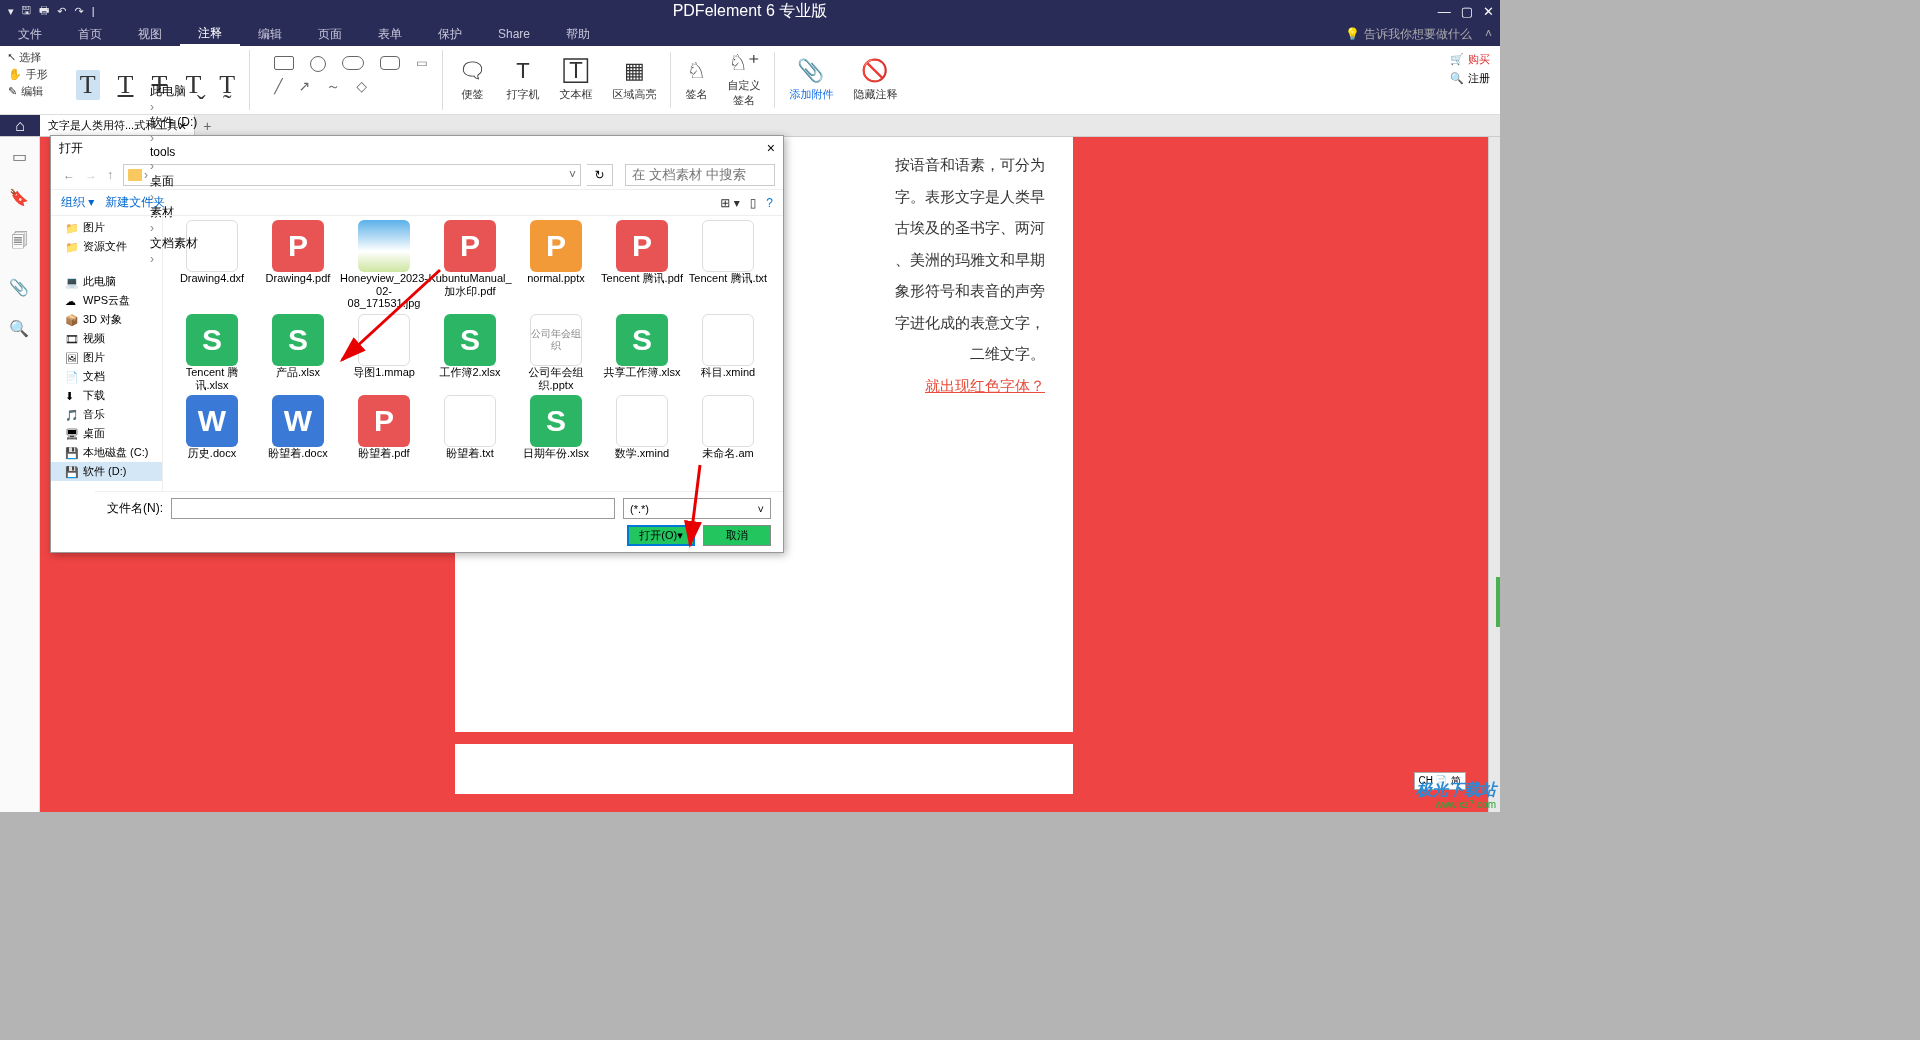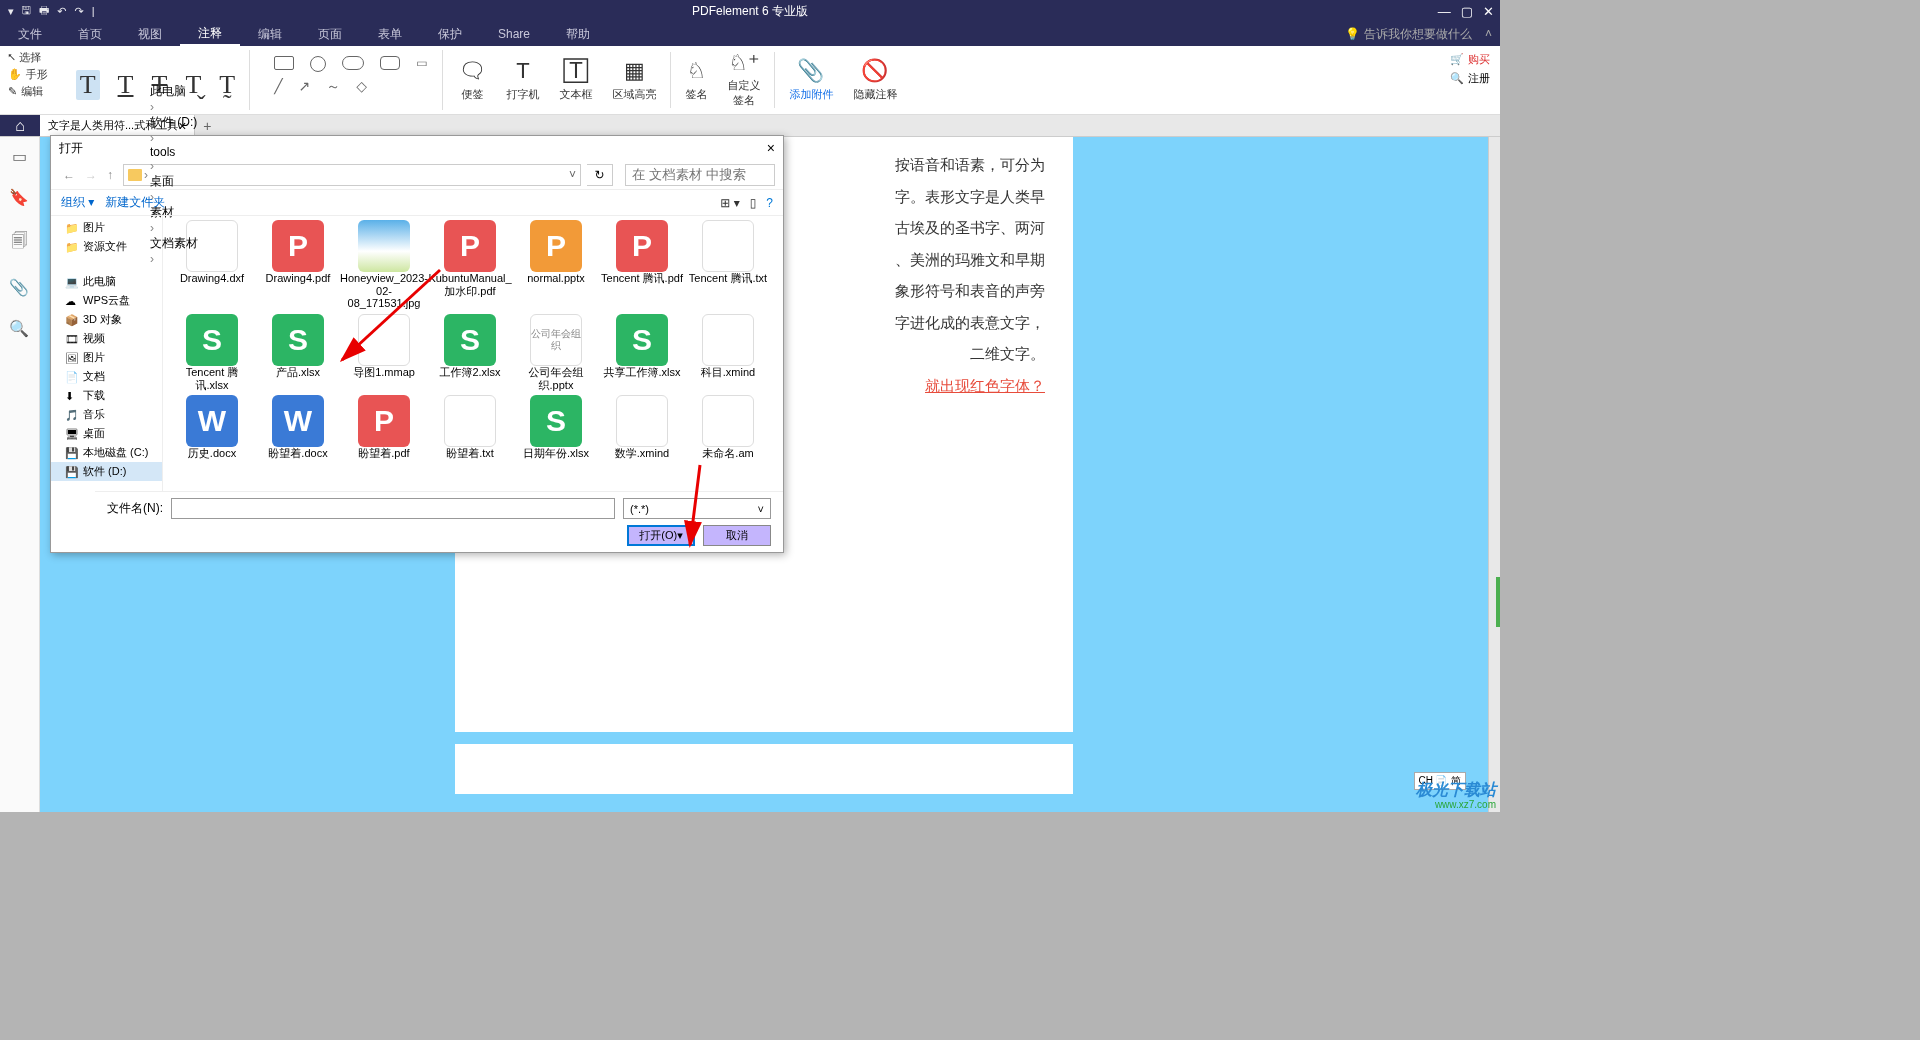--- a/index.html
+++ b/index.html
@@ -1,20 +1,20 @@
 <!DOCTYPE html>
 <html><head>
 <meta charset="utf-8">
 <style>
 * { margin: 0; padding: 0; box-sizing: border-box; font-family: "Microsoft YaHei", Arial, sans-serif; }
 body { width: 1500px; height: 812px; overflow: hidden; background: #b4b4b4; position: relative; }
 .titlebar { height: 22px; background: #2a2c58; display: flex; align-items: center; color: #fff; font-size: 11px; position: relative; }
 .titlebar-left { display: flex; gap: 8px; padding-left: 8px; align-items: center; }
 .titlebar-left span { opacity: 0.9; cursor: pointer; }
-.titlebar-title { position: absolute; left: 50%; transform: translateX(-50%); font-size: 12px; }
+.titlebar-title { position: absolute; left: 50%; transform: translateX(-50%); font-size: 16px; }
 .titlebar-right { position: absolute; right: 6px; display: flex; gap: 10px; font-size: 13px; }
 .menubar { height: 24px; background: #2a2c58; display: flex; align-items: center; color: #c8c8da; font-size: 12px; position: relative; }
 .menubar .menu-item { padding: 0 18px; height: 100%; display: flex; align-items: center; cursor: pointer; }
 .menubar .menu-item.active { color: #fff; border-bottom: 2px solid #fff; }
 .menubar .tell-me { position: absolute; right: 28px; color: #aaa; display: flex; align-items: center; gap: 4px; }
 .ribbon { height: 69px; background: #fff; border-bottom: 1px solid #ddd; display: flex; align-items: flex-start; padding: 4px 8px; position: relative; }
 .ribbon-group-small { display: flex; flex-direction: column; gap: 2px; font-size: 11px; color: #333; margin-right: 14px; }
 .ribbon-group-small div { display: flex; gap: 4px; align-items: center; cursor: pointer; }
 .ribbon-text-tools { display: flex; gap: 18px; align-items: center; padding: 10px 14px 0; border-right: 1px solid #ddd; height: 60px; margin-right: 10px; }
 .ribbon-text-tools .tt { font-size: 26px; font-family: Georgia, serif; cursor: pointer; color: #333; position: relative; }
@@ -29,21 +29,21 @@
 .ribbon-btn .ico { font-size: 22px; height: 28px; display: flex; align-items: center; }
 .ribbon-right { position: absolute; right: 10px; top: 6px; display: flex; flex-direction: column; gap: 4px; font-size: 11px; align-items: flex-end; }
 .ribbon-right div { display: flex; gap: 4px; align-items: center; cursor: pointer; }
 .tabbar { height: 22px; background: #e8e8e8; display: flex; align-items: center; border-bottom: 1px solid #ccc; }
 .home-tab { width: 40px; height: 100%; background: #2a2c58; display: flex; align-items: center; justify-content: center; color: #fff; cursor: pointer; }
 .doc-tab { background: #fff; height: 100%; display: flex; align-items: center; padding: 0 8px; font-size: 11px; border-right: 1px solid #ccc; cursor: pointer; }
 .plus-tab { padding: 0 8px; cursor: pointer; color: #666; font-size: 14px; }
 .workspace { display: flex; height: calc(100% - 137px); }
 .left-sidebar { width: 40px; background: #fafafa; border-right: 1px solid #ddd; display: flex; flex-direction: column; align-items: center; padding-top: 10px; gap: 22px; color: #666; font-size: 16px; }
 .left-sidebar span { cursor: pointer; }
-.doc-area { flex: 1; background: #7dd3fc; position: relative; overflow: hidden; display: flex; flex-direction: column; align-items: center; }
+.doc-area { flex: 1; background: #ef4444; position: relative; overflow: hidden; display: flex; flex-direction: column; align-items: center; }
 .page { width: 618px; background: #fff; margin-top: 0; min-height: 595px; padding: 12px 28px; font-size: 15px; line-height: 2.1; color: #333; font-family: "SimSun", serif; position: relative; }
 .page2 { width: 618px; height: 50px; background: #fff; margin-top: 12px; }
 .page .red-link { color: #e74c3c; text-decoration: underline; }
 .right-strip { width: 12px; background: #e8e8e8; border-left: 1px solid #ccc; position: relative; }
 .green-bar { position: absolute; right: 0; top: 440px; width: 4px; height: 50px; background: #4caf50; }
 
 
 .dialog { position: absolute; left: 50px; top: 135px; width: 734px; height: 418px; background: #fff; border: 1px solid #999; box-shadow: 2px 2px 8px rgba(0,0,0,0.3); font-size: 12px; display: flex; flex-direction: column; z-index: 100; }
 .dlg-title { height: 24px; display: flex; align-items: center; justify-content: space-between; padding: 0 8px; }
 .dlg-nav { height: 30px; display: flex; align-items: center; padding: 0 8px; gap: 6px; border-bottom: 1px solid #eee; }
@@ -68,21 +68,21 @@
 .ft-red { background: #e85454; }
 .ft-orange { background: #f29a38; }
 .ft-blue { background: #3a7ad6; }
 .ft-white { background: #fff; border: 1px solid #ddd; color: #888; font-size: 10px; font-weight: normal; }
 .ft-img { background: linear-gradient(#5ab0e8,#fff 60%,#cde6a0); }
 .dlg-footer { border-top: 1px solid #eee; padding: 6px 12px; display: flex; flex-direction: column; gap: 6px; margin-left: 44px; }
 .dlg-footer-row { display: flex; align-items: center; gap: 8px; justify-content: flex-end; }
 .dlg-footer .fname-label { font-size: 12px; }
 .dlg-footer .fname-input { flex: 1; height: 21px; border: 1px solid #999; }
 .dlg-footer .filter { width: 148px; height: 21px; border: 1px solid #999; display: flex; align-items: center; justify-content: space-between; padding: 0 6px; font-size: 11px; }
-.dlg-footer .btn { width: 68px; height: 21px; border: 1px solid #888; background: #c4b5fd; display: flex; align-items: center; justify-content: center; font-size: 11px; cursor: pointer; }
+.dlg-footer .btn { width: 68px; height: 21px; border: 1px solid #888; background: #22c55e; display: flex; align-items: center; justify-content: center; font-size: 11px; cursor: pointer; }
 .dlg-footer .btn.primary { border: 2px solid #0078d7; }
 .arrow-red { position: absolute; pointer-events: none; z-index: 200; }
 .watermark { position: absolute; right: 4px; bottom: 2px; font-size: 12px; text-align: right; line-height: 1.1; z-index: 300; }
 .watermark .w1 { color: #2a8ad4; font-weight: bold; font-style: italic; font-size: 16px; }
 .watermark .w2 { color: #2aa63a; font-size: 10px; }
 .ime { position: absolute; right: 34px; bottom: 22px; border: 1px solid #aaa; background: #fff; font-size: 10px; padding: 1px 4px; z-index: 300; }
 .close-x { cursor: pointer; font-size: 14px; }
 </style>
 </head>
 <body>

